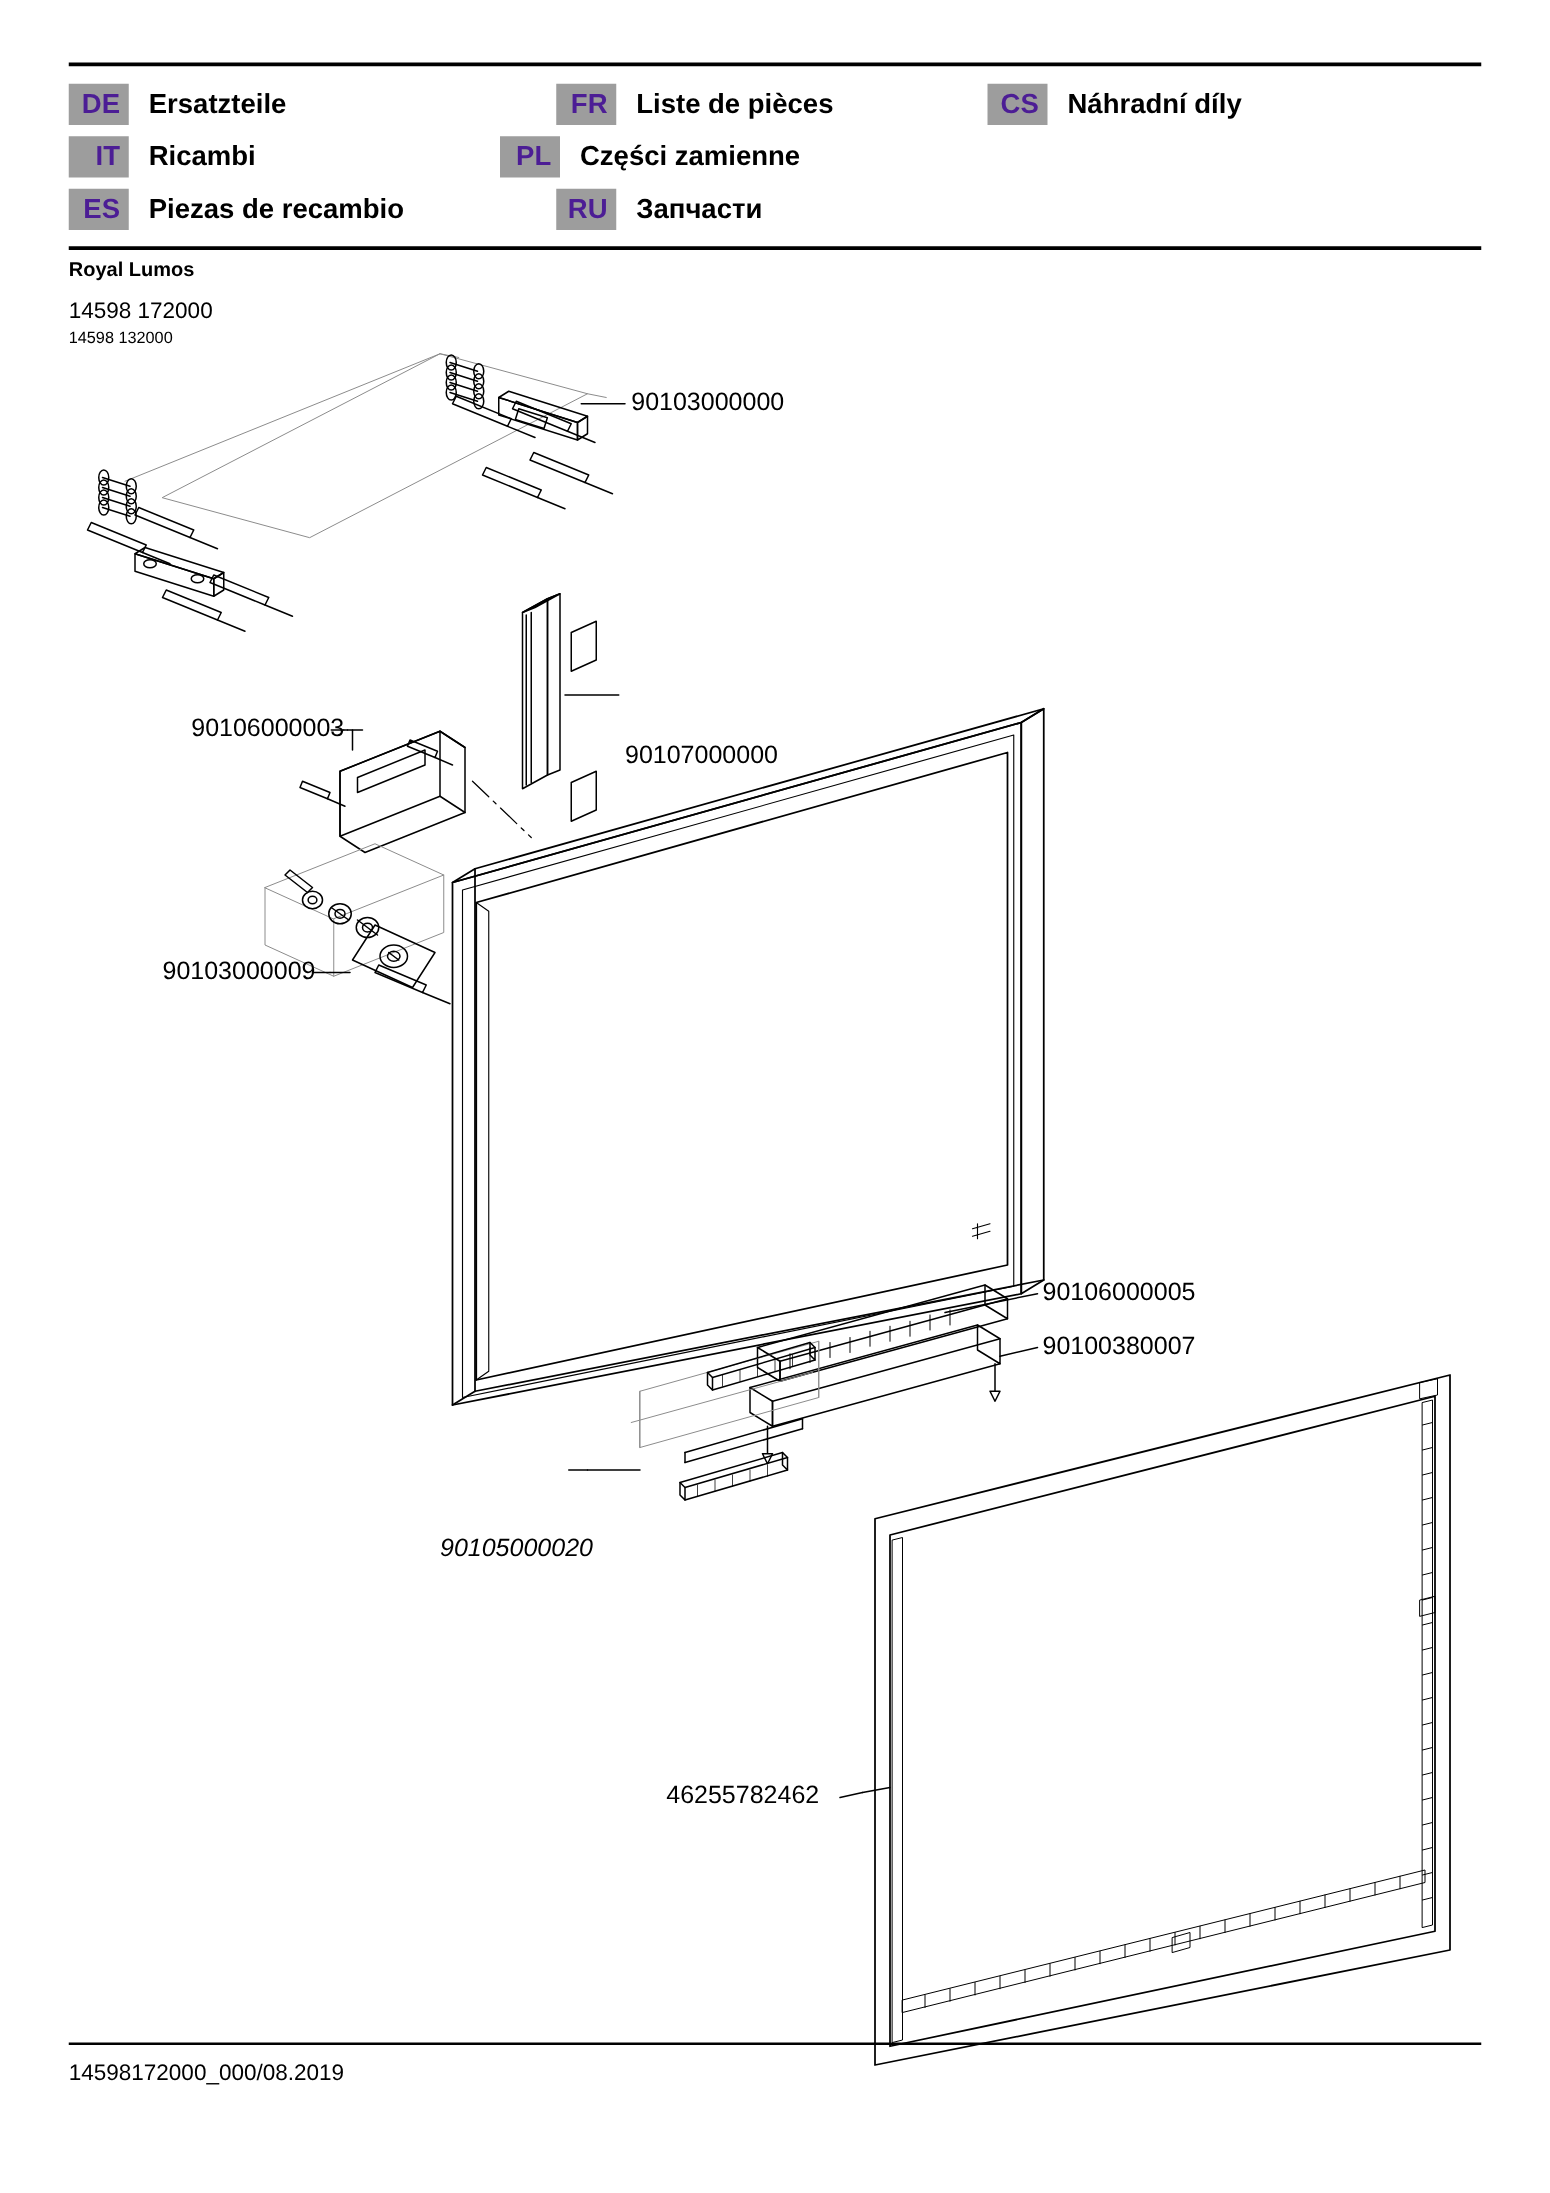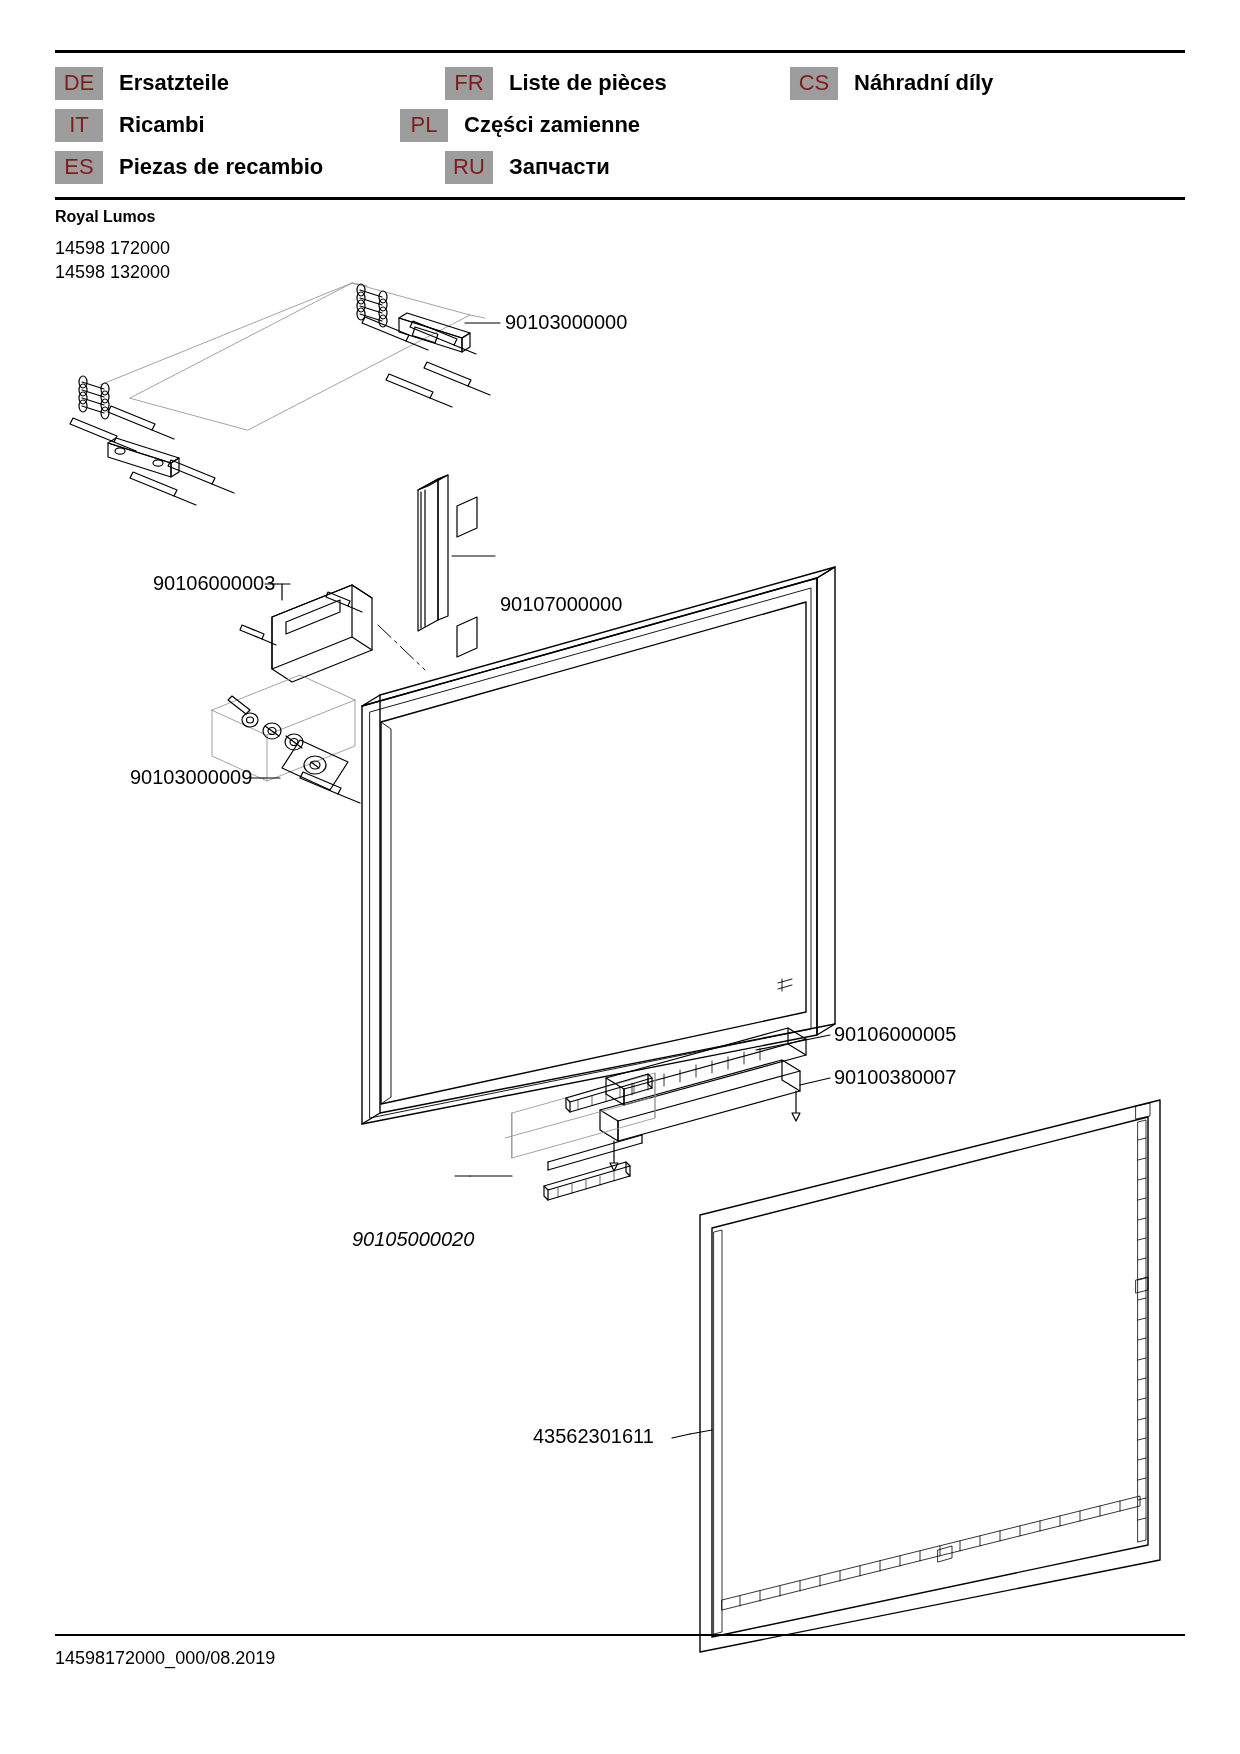--- a/index.html
+++ b/index.html
@@ -47,27 +47,27 @@
   .lang-col {
     display: flex;
     align-items: center;
   }
   .lang-col.c1 { width: 390px; }
   .lang-col.c2 { width: 345px; }
   .lang-col.c3 { width: 390px; }
   .lang-code {
     display: inline-block;
     background: #9d9d9d;
-    color: #7f1d1d;
-    font-weight: normal;
+    color: #4c1d95;
+    font-weight: bold;
     font-size: 22px;
     line-height: 30px;
     padding: 1px 7px 2px 7px;
     min-width: 34px;
-    text-align: center;
+    text-align: right;
     letter-spacing: 0px;
   }
   .lang-name {
     font-weight: bold;
     font-size: 22px;
     margin-left: 16px;
     white-space: nowrap;
   }
 
   
@@ -81,21 +81,21 @@
   .artnum1 {
     position: absolute;
     left: 55px;
     top: 238px;
     font-size: 18px;
   }
   .artnum2 {
     position: absolute;
     left: 55px;
     top: 262px;
-    font-size: 18px;
+    font-size: 13px;
   }
 
   
   .footer {
     position: absolute;
     left: 55px;
     top: 1648px;
     font-size: 18px;
   }
 
@@ -422,18 +422,18 @@
     </g>
   </svg>
 
   <div class="callout" style="left:505px; top:311px;">90103000000</div>
   <div class="callout" style="left:500px; top:568px;margin-top:25px;">90107000000</div>
   <div class="callout" style="left:153px; top:572px;">90106000003</div>
   <div class="callout" style="left:130px; top:766px;">90103000009</div>
   <div class="callout" style="left:834px; top:1023px;">90106000005</div>
   <div class="callout" style="left:834px; top:1066px;">90100380007</div>
   <div class="callout" style="left:352px; top:1228px;font-style:italic;">90105000020</div>
-  <div class="callout" style="left:533px; top:1425px;">43562301611</div>
+  <div class="callout" style="left:533px; top:1425px;">46255782462</div>
 
   <div class="rule rule-bottom"></div>
   <div class="footer">14598172000_000/08.2019</div>
 
 </div>
 
 </body></html>

